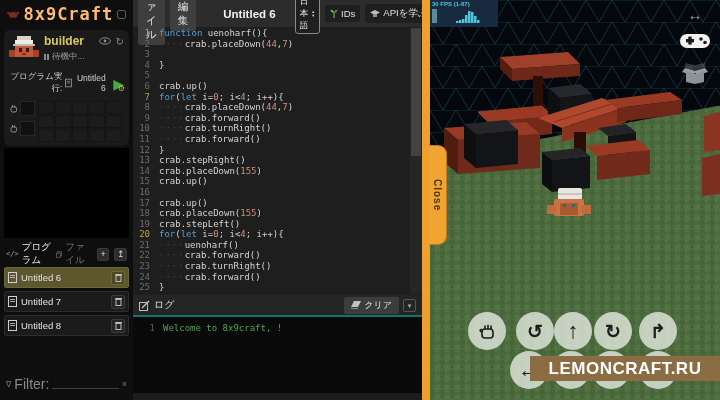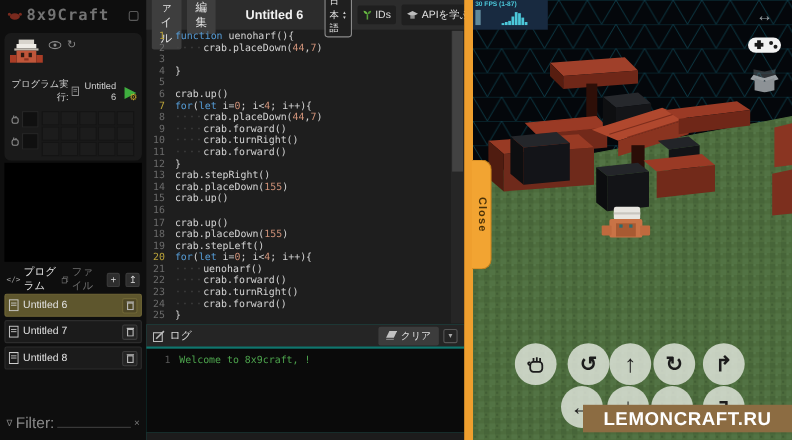--- a/index.html
+++ b/index.html
@@ -3,22 +3,22 @@
 <meta charset="utf-8">
 <style>
   * { margin:0; padding:0; box-sizing:border-box; }
   html,body { width:720px; height:400px; overflow:hidden; background:#000;
               font-family:"Liberation Sans", sans-serif; }
   #app { position:relative; width:720px; height:400px; background:#0d0d0d; }
 
   
   .sidebar { position:absolute; left:0; top:0; width:133px; height:400px; background:#0e0e0e; }
   .logo-row { height:28px; display:flex; align-items:center; padding:0 7px; gap:4px; }
-  .logo-text { font-family:"DejaVu Sans Mono", monospace; font-weight:bold; font-size:14px;
-               color:#737373; letter-spacing:1px; }
+  .logo-text { font-family:"DejaVu Sans Mono", monospace; font-weight:bold; font-size:17px;
+               color:#fdba74; letter-spacing:1px; }
   .win-icon { margin-left:auto; width:9px; height:9px; border:1px solid #5a5a5a; border-radius:2px; }
   .robot-card { margin:2px 4px 0 4px; background:#1a1a1a; border-radius:6px; padding:5px 5px 4px 5px; }
   .robot-top { display:flex; gap:5px; }
   .robot-name-block { flex:1; }
   .robot-name { color:#d9c95c; font-weight:bold; font-size:12px; line-height:13px; }
   .robot-status { display:flex; align-items:center; gap:3px; margin-top:3px; }
   .pause-bars { display:inline-flex; gap:1px; }
   .pause-bars i { width:2px; height:6px; background:#8a8a8a; display:block; }
   .status-text { color:#9a9a9a; font-size:8.5px; }
   .robot-icons { display:flex; gap:5px; align-items:flex-start; padding-top:2px; }
@@ -103,21 +103,21 @@
   .game { position:absolute; left:430px; top:0; width:290px; height:400px; overflow:hidden; background:#04070b; }
   .scene { position:absolute; left:0; top:0; }
   .fps-badge { position:absolute; left:0; top:0; width:68px; height:27px; background:#182a40; padding:1px 0 0 2px; }
   .fps-text { color:#4cc8da; font-size:6px; font-weight:bold; }
   .tool-icon { position:absolute; display:flex; align-items:center; justify-content:center; }
   .resize-glyph { color:#9aa2a6; font-size:15px; font-weight:bold; }
   .ctl { position:absolute; width:38px; height:38px; border-radius:50%;
          background:rgba(233,237,229,0.78); color:#1c1c1c; display:flex; align-items:center;
          justify-content:center; font-size:22px; font-weight:bold; }
   .ctl.small-glyph { font-size:19px; }
-  .watermark { position:absolute; left:100px; top:368px; width:190px; height:25px; background:#8c6c42;
+  .watermark { position:absolute; left:100px; top:356px; width:190px; height:25px; background:#8c6c42;
                display:flex; align-items:center; justify-content:center; }
   .watermark span { color:#fff; font-size:17px; font-weight:bold; letter-spacing:0.5px; }
 </style>
 </head>
 <body>
 
 <div id="app">
 
   <div class="sidebar">
     <div class="logo-row">
@@ -136,20 +136,30 @@
           <rect x="8" y="1" width="14" height="5" fill="#d8d4cc"></rect>
           <rect x="6" y="5" width="18" height="4" fill="#efece6"></rect>
           <rect x="4" y="9" width="22" height="2" fill="#c2bcb2"></rect>
           <rect x="6" y="11" width="18" height="11" fill="#c0563a"></rect>
           <rect x="10" y="13" width="3" height="4" fill="#2e1a12"></rect>
           <rect x="17" y="13" width="3" height="4" fill="#2e1a12"></rect>
           <rect x="13" y="18" width="4" height="2" fill="#8a3322"></rect>
           <rect x="0" y="15" width="6" height="7" fill="#aa3d26"></rect>
           <rect x="24" y="15" width="6" height="7" fill="#aa3d26"></rect>
         </svg>
+        <div class="robot-name-block">
+          <div class="robot-name">builder</div>
+          <div class="robot-status">
+            <span class="pause-bars">
+                <i></i>
+                <i></i>
+              </span>
+            <span class="status-text">待機中...</span>
+          </div>
+        </div>
         <div class="robot-icons">
           <svg width="12" height="8" viewBox="0 0 12 8">
             <ellipse cx="6" cy="4" rx="5.4" ry="3.2" fill="none" stroke="#8a8a8a" stroke-width="1"></ellipse>
             <circle cx="6" cy="4" r="1.4" fill="#8a8a8a"></circle>
           </svg>
           <span class="refresh-glyph">↻</span>
         </div>
       </div>
       <div class="run-row">
         <span class="run-label">プログラム実行:</span>

